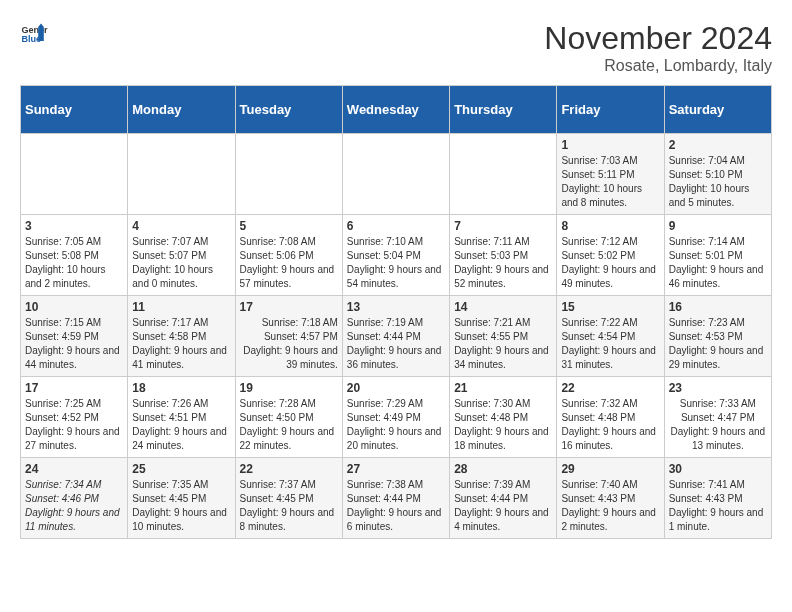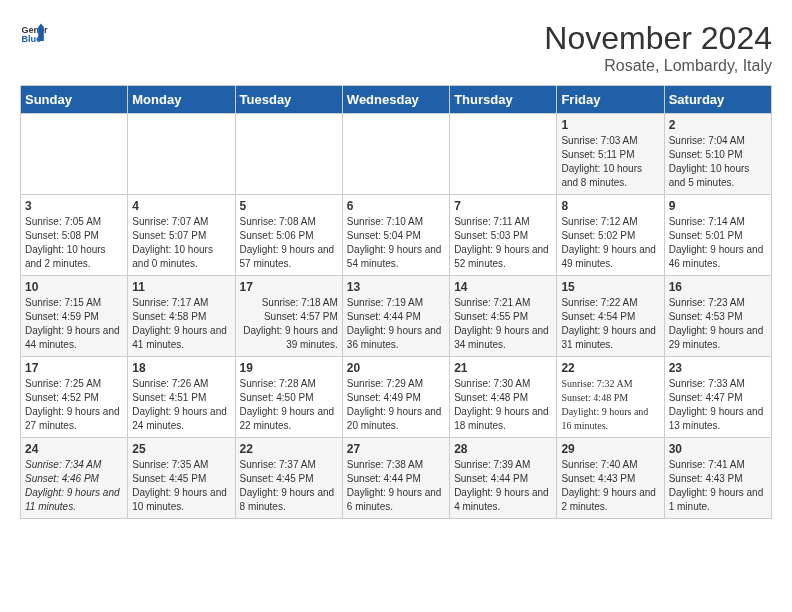--- a/index.html
+++ b/index.html
@@ -40,21 +40,21 @@
     table {
       width: 100%;
       border-collapse: collapse;
       table-layout: fixed;
     }
     thead th {
       background-color: #2060a8;
       color: white;
       font-size: 13px;
       font-weight: bold;
-      padding: 6px 4px;
+      padding: 16px 4px;
       text-align: left;
       border: 1px solid #ccc;
     }
     tbody td {
       border: 1px solid #ccc;
       vertical-align: top;
       padding: 4px;
       font-size: 10.5px;
       color: #333;
       height: 80px;
@@ -241,27 +241,27 @@
 Daylight: 9 hours and 20 minutes.</div>
         </td>
         <td>
           <span class="day-number">21</span>
           <div class="day-info" style="white-space: pre-line;">Sunrise: 7:30 AM
 Sunset: 4:48 PM
 Daylight: 9 hours and 18 minutes.</div>
         </td>
         <td>
           <span class="day-number">22</span>
-          <div class="day-info" style="white-space: pre-line; font-family: Liberation Serif, serif;">Sunrise: 7:32 AM
+          <div class="day-info" style="white-space: pre-line;">Sunrise: 7:32 AM
 Sunset: 4:48 PM
 Daylight: 9 hours and 16 minutes.</div>
         </td>
         <td>
           <span class="day-number">23</span>
-          <div class="day-info" style="white-space: pre-line;">Sunrise: 7:33 AM
+          <div class="day-info" style="white-space: pre-line; text-align: center;">Sunrise: 7:33 AM
 Sunset: 4:47 PM
 Daylight: 9 hours and 13 minutes.</div>
         </td>
       </tr>
       <tr>
         <td>
           <span class="day-number">24</span>
           <div class="day-info" style="white-space: pre-line; font-style: italic;">Sunrise: 7:34 AM
 Sunset: 4:46 PM
 Daylight: 9 hours and 11 minutes.</div>

